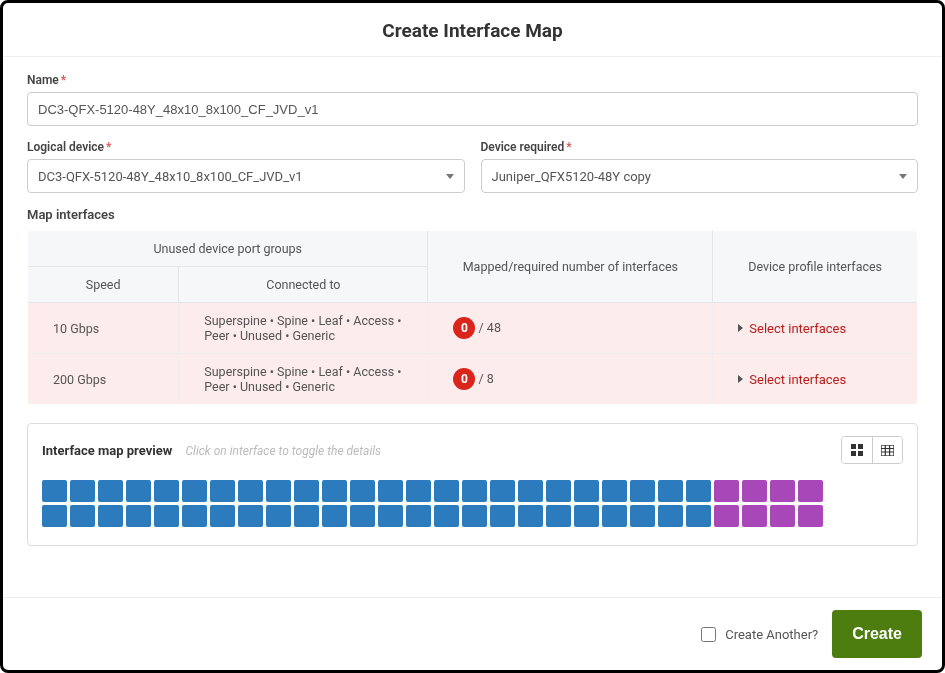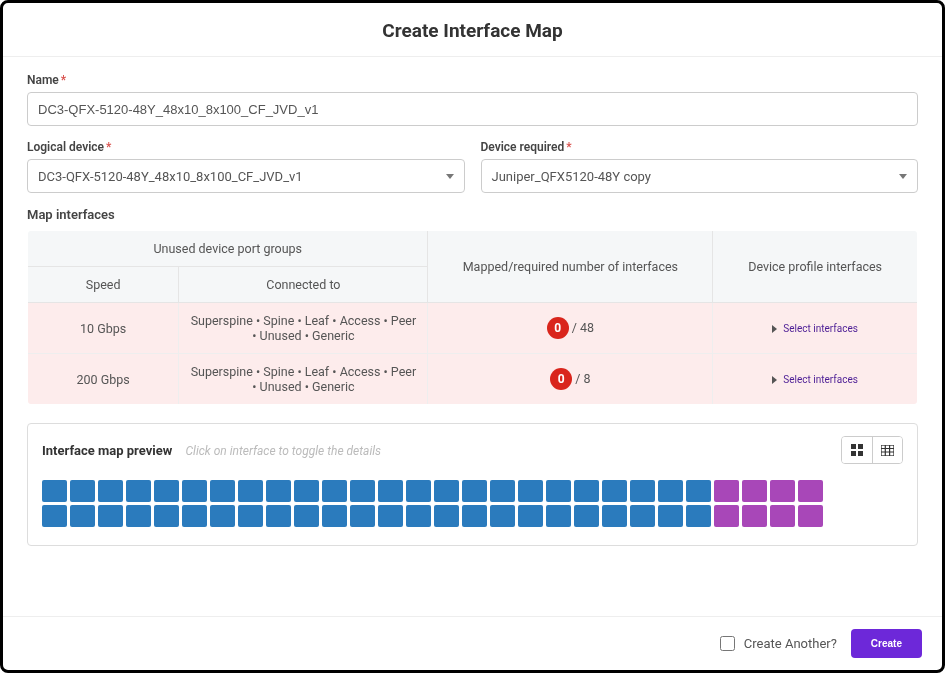--- a/index.html
+++ b/index.html
@@ -91,23 +91,23 @@
   table.map-table th {
     background: #f5f7f8;
     font-weight: 400;
     color: #555;
     font-size: 12.5px;
     padding: 10px 8px;
     border: 1px solid #e5e5e5;
     text-align: center;
   }
   table.map-table td {
-    padding: 10px 8px;
+    padding: 10px 25px;
     border: 1px solid #eee;
-    text-align: center;
+    text-align: left;
     font-size: 12.5px;
     color: #555;
     background: #fdecec;
   }
   .badge-red {
     display: inline-flex;
     align-items: center;
     justify-content: center;
     min-width: 22px;
     height: 22px;
@@ -115,22 +115,22 @@
     background: #d9251c;
     color: #fff;
     font-weight: 700;
     font-size: 12px;
     padding: 0 6px;
   }
   .select-if {
     display: inline-flex;
     align-items: center;
     gap: 6px;
-    font-size: 10px;
-    color: #4c1d95;
+    font-size: 13px;
+    color: #b91c1c;
     cursor: pointer;
   }
   .tri-right {
     width: 0; height: 0;
     border-top: 4px solid transparent;
     border-bottom: 4px solid transparent;
     border-left: 5px solid #555;
   }
   .preview-box {
     margin-top: 18px;
@@ -200,26 +200,26 @@
   }
   .checkbox-wrap {
     display: flex;
     align-items: center;
     gap: 6px;
     font-size: 13px;
     color: #555;
   }
   .checkbox-wrap input { width: 15px; height: 15px; }
   .btn-primary {
-    background: #6d28d9;
+    background: #4d7c0f;
     color: #fff;
     border: none;
     border-radius: 4px;
-    padding: 9px 20px;
-    font-size: 10px;
+    padding: 15px 20px;
+    font-size: 16px;
     font-weight: 600;
     cursor: pointer;
   }
   .icon-grid, .icon-table {
     display: inline-block;
   }
 </style>
 </head>
 <body>
 

